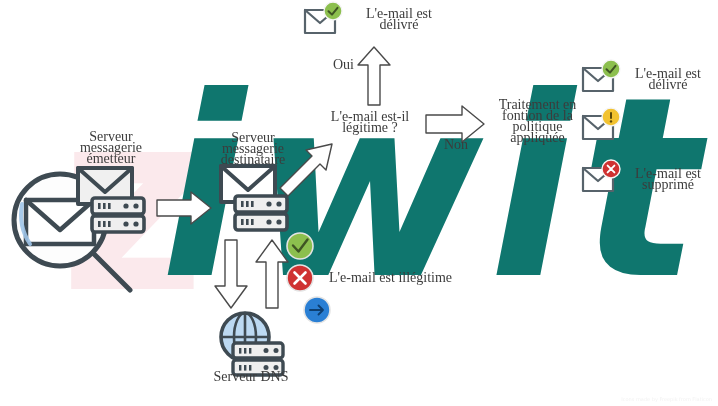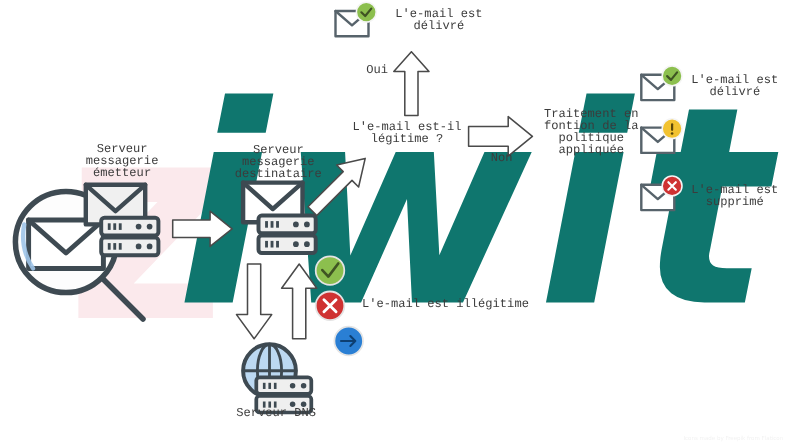--- a/index.html
+++ b/index.html
@@ -12,22 +12,22 @@
   }
   .stage{position:absolute;left:0;top:0;width:718px;height:406px;}
 
   
   .wm{position:absolute;font-family:"DejaVu Sans","Liberation Sans",sans-serif;
       font-weight:700;line-height:1;user-select:none;}
   .wm-z{left:60px;top:78px;font-size:250px;color:#fbe9ec;}
   .wm-iwit{left:160px;top:64px;font-size:250px;color:#0f766e;letter-spacing:6px;font-style:italic;}
 
   
-  .lbl{position:absolute;color:#3c3c3c;font-size:11px;line-height:11px;
-       text-align:center;font-family:Liberation Mono, monospace;}
+  .lbl{position:absolute;color:#3c3c3c;font-size:14px;line-height:11px;
+       text-align:center;font-family:Liberation Serif, serif;}
   .lbl-l{text-align:left;}
   .credit{position:absolute;right:6px;bottom:4px;font-size:5px;color:#f2f2f2;
           font-family:"DejaVu Sans","Liberation Sans",sans-serif;}
 
   
   .arrow{position:absolute;}
   .arrow svg{display:block;overflow:visible;}
   .ar-path{fill:#ffffff;stroke:#4a4a4a;stroke-width:1.4;stroke-linejoin:round;}
 
   .icon{position:absolute;}

